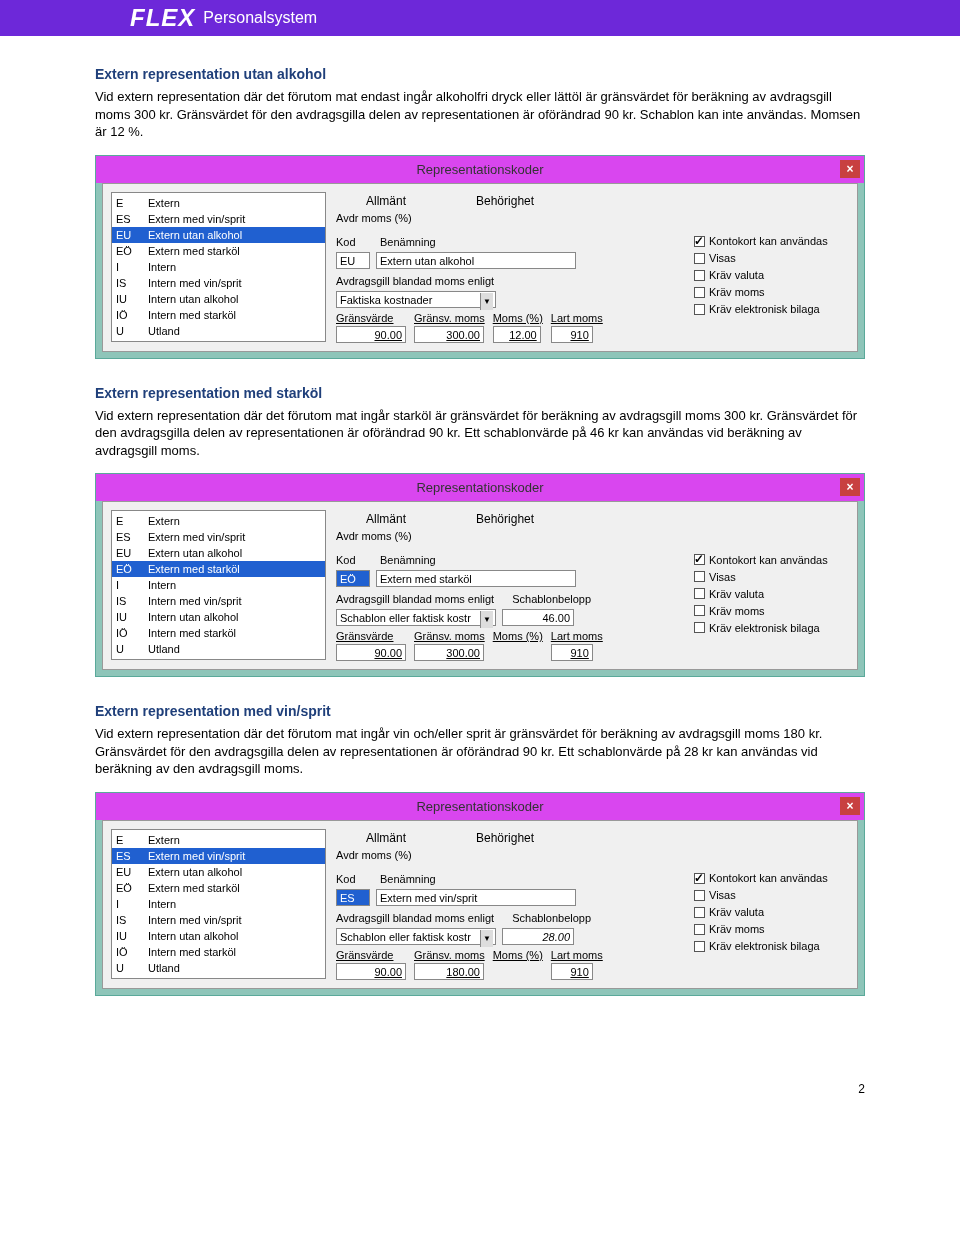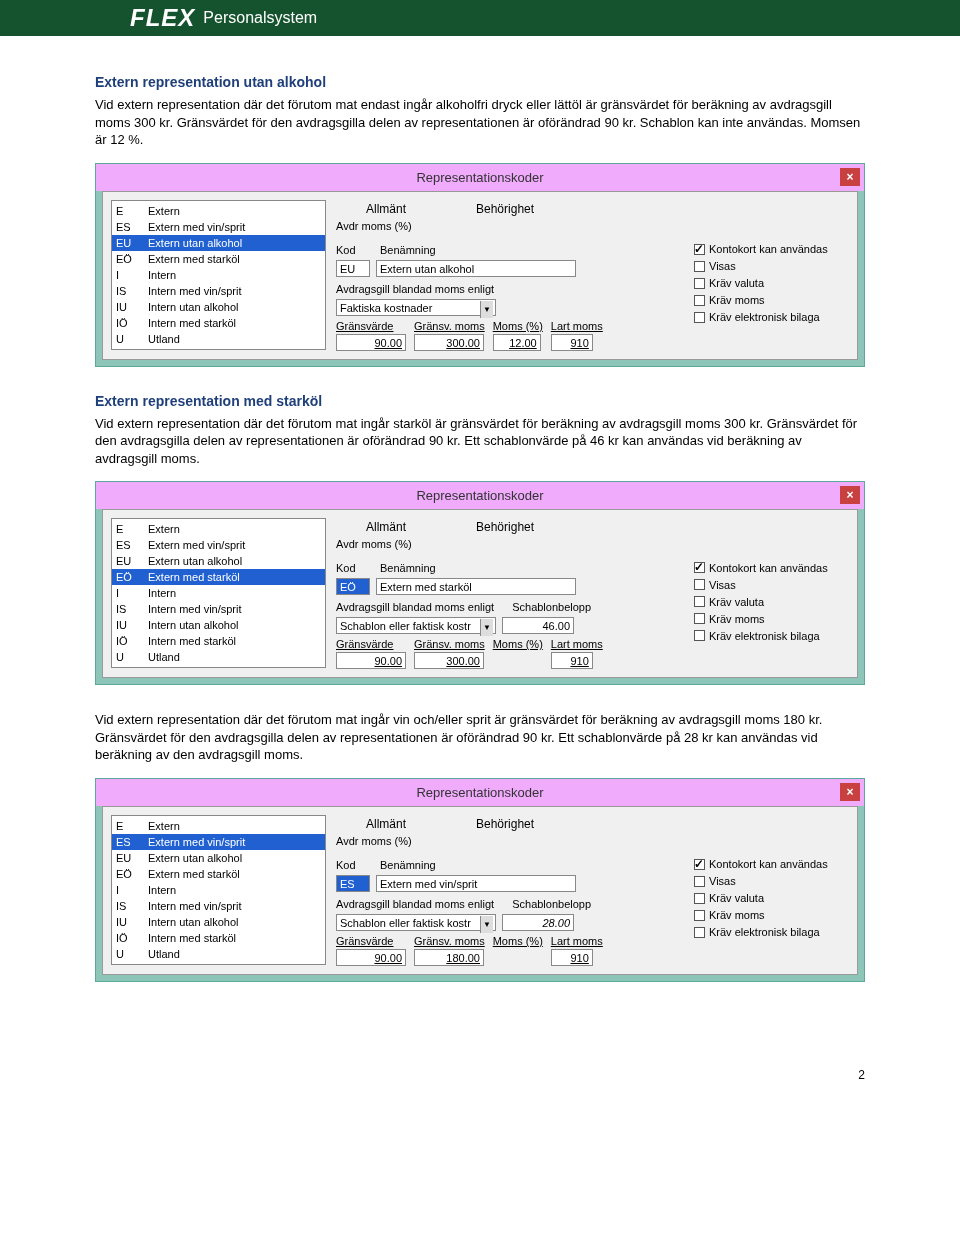--- a/index.html
+++ b/index.html
@@ -5,26 +5,26 @@
   * { box-sizing: border-box; }
   body {
     margin: 0;
     font-family: Arial, Helvetica, sans-serif;
     font-size: 13px;
     color: #000;
     background: #fff;
     width: 960px;
   }
   .header-bar {
-    background: #14532d;
+    background: #6d28d9;
     height: 36px;
     display: flex;
     align-items: center;
     padding-left: 130px;
-    margin-bottom: 38px;
+    margin-bottom: 30px;
   }
   .header-logo {
     color: #fff;
     font-weight: bold;
     font-style: italic;
     font-size: 24px;
     letter-spacing: 1px;
     margin-right: 8px;
   }
   .header-sub {
@@ -47,21 +47,21 @@
   }
   .dialog {
     width: 770px;
     border: 1px solid #5aa99a;
     background: #8ec5b9;
     margin-bottom: 26px;
     position: relative;
     font-size: 11px;
   }
   .dialog-titlebar {
-    background: #f0abfc;
+    background: #d946ef;
     text-align: center;
     padding: 6px 0;
     position: relative;
     font-size: 13px;
     color: #333;
   }
   .dialog-close {
     position: absolute;
     right: 4px;
     top: 4px;
@@ -384,20 +384,21 @@
               </div>
               <div class="check-row">
                 <span class="cb"></span>
                 <span>Kräv elektronisk bilaga</span>
               </div>
             </div>
           </div>
         </div>
       </div>
     </div>
+    <p class="section-title">Extern representation med vin/sprit</p>
     <p class="section-text">Vid extern representation där det förutom mat ingår vin och/eller sprit är gränsvärdet för beräkning av avdragsgill moms 180 kr. Gränsvärdet för den avdragsgilla delen av representationen är oförändrad 90 kr. Ett schablonvärde på 28 kr kan användas vid beräkning av den avdragsgill moms.</p>
     <div class="dialog">
       <div class="dialog-titlebar">Representationskoder<div class="dialog-close">×</div></div>
       <div class="dialog-body">
         <div class="code-list">
           <div class="code-row">
             <span class="code-col1">E</span>
             <span>Extern</span>
           </div>
           <div class="code-row sel">

